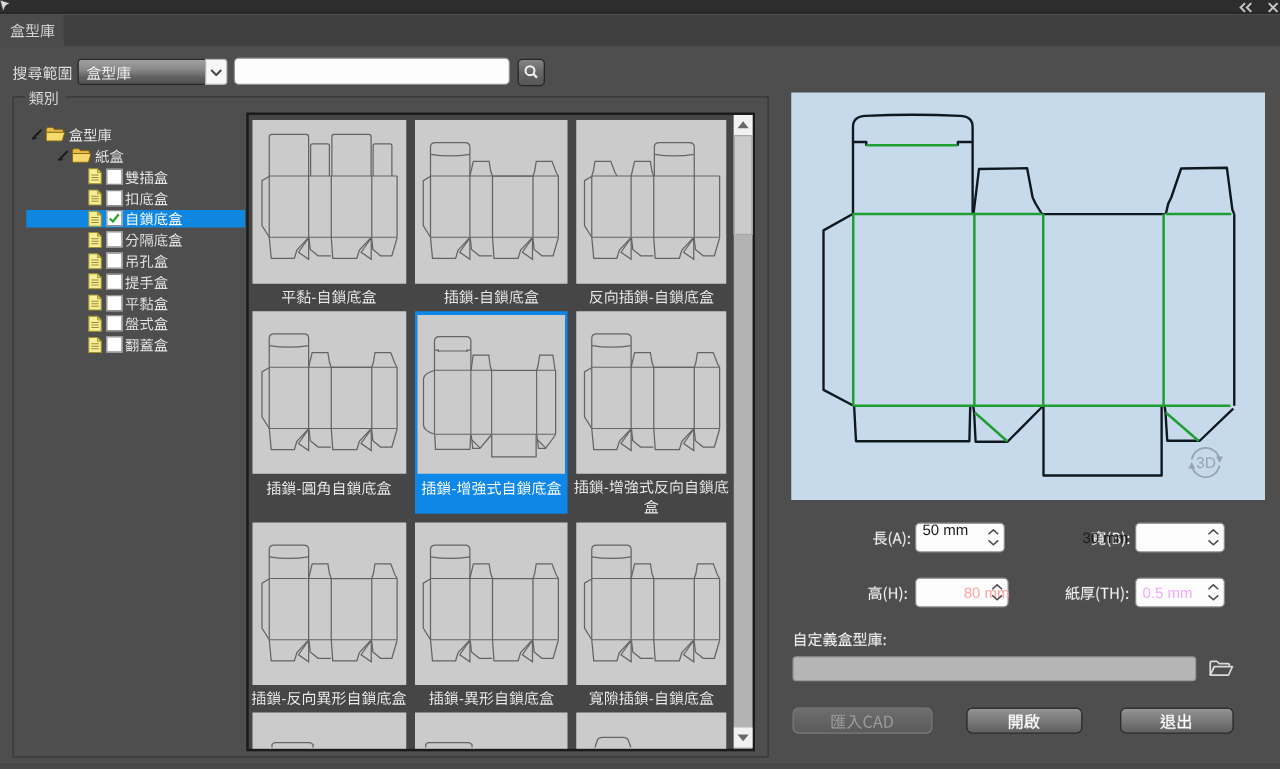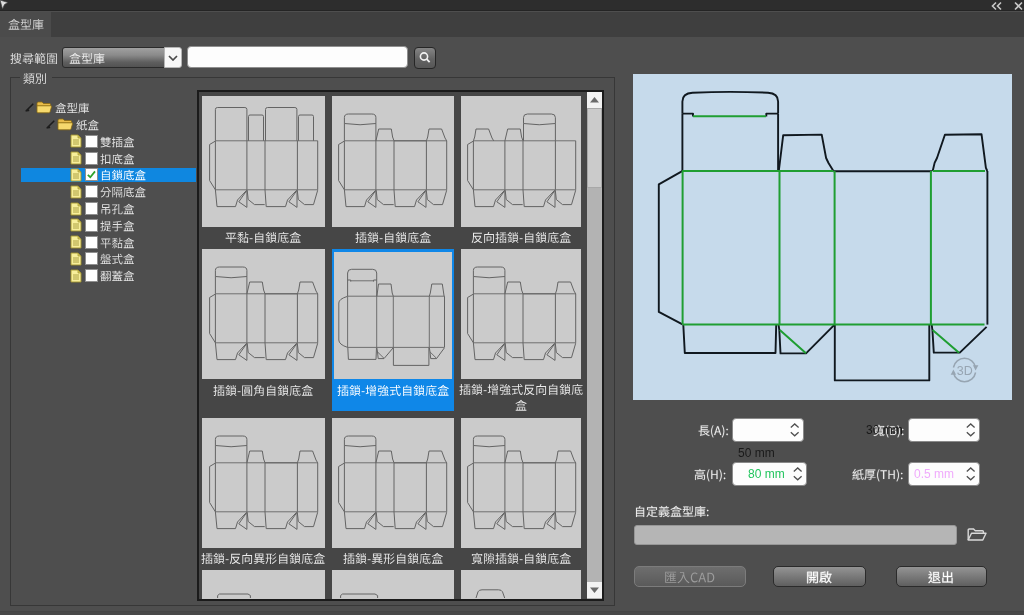--- a/index.html
+++ b/index.html
@@ -629,31 +629,31 @@
         <use href="#g51" x="0.00"></use>
         <use href="#g23" x="12.00"></use>
         <use href="#g1" x="24.00"></use>
         <use href="#g16" x="28.06"></use>
         <use href="#g14" x="35.24"></use>
         <use href="#g2" x="43.98"></use>
         <use href="#g9" x="48.04"></use>
       </g>
     </svg>
     <div class="abs" style="left:732px;top:418px;width:72px;height:23.5px;background:#fdfdfd;border:1px solid #8a8a8a;border-radius:4px"></div>
-    <div class="abs" style="left:738px;top:446px;font-size:12px;color:#1a1a1a">50 mm</div>
+    <div class="abs" style="left:738px;top:417px;font-size:12px;color:#1a1a1a">50 mm</div>
     <svg class="abs" style="left:790.2px;top:423.0px" width="10" height="14" viewBox="0 0 10 14">
 <path d="M0.8,4.4 L4.7,0.9 L8.6,4.4 M0.8,9.3 L4.7,12.8 L8.6,9.3" stroke="#4f4f4f" stroke-width="1.3" fill="none"></path>
     </svg>
     <div class="abs" style="left:908px;top:418px;width:72px;height:23.5px;background:#fdfdfd;border:1px solid #8a8a8a;border-radius:4px"></div>
     <div class="abs" style="left:866px;top:422.6px;font-size:12px;color:#1a1a1a">30 mm</div>
     <svg class="abs" style="left:966.2px;top:423.0px" width="10" height="14" viewBox="0 0 10 14">
 <path d="M0.8,4.4 L4.7,0.9 L8.6,4.4 M0.8,9.3 L4.7,12.8 L8.6,9.3" stroke="#4f4f4f" stroke-width="1.3" fill="none"></path>
     </svg>
     <div class="abs" style="left:732px;top:462px;width:75px;height:23.5px;background:#fdfdfd;border:1px solid #8a8a8a;border-radius:4px"></div>
-    <div class="abs" style="left:748px;top:466.6px;font-size:12px;color:#22c55e">80 mm</div>
+    <div class="abs" style="left:771px;top:466.6px;font-size:12px;color:#fca5a5">80 mm</div>
     <svg class="abs" style="left:793.2px;top:467.0px" width="10" height="14" viewBox="0 0 10 14">
 <path d="M0.8,4.4 L4.7,0.9 L8.6,4.4 M0.8,9.3 L4.7,12.8 L8.6,9.3" stroke="#4f4f4f" stroke-width="1.3" fill="none"></path>
     </svg>
     <div class="abs" style="left:908px;top:462px;width:72px;height:23.5px;background:#fdfdfd;border:1px solid #8a8a8a;border-radius:4px"></div>
     <div class="abs" style="left:914px;top:466.6px;font-size:12px;color:#f0abfc">0.5 mm</div>
     <svg class="abs" style="left:966.2px;top:467.0px" width="10" height="14" viewBox="0 0 10 14">
 <path d="M0.8,4.4 L4.7,0.9 L8.6,4.4 M0.8,9.3 L4.7,12.8 L8.6,9.3" stroke="#4f4f4f" stroke-width="1.3" fill="none"></path>
     </svg>
     <svg style="position:absolute;left:634.0px;top:502.0px;overflow:visible" width="75.3" height="18.0">
       <g transform="translate(0,14.04) scale(1.0000)" fill="#f2f2f2" stroke="#f2f2f2" stroke-width="0.15">

